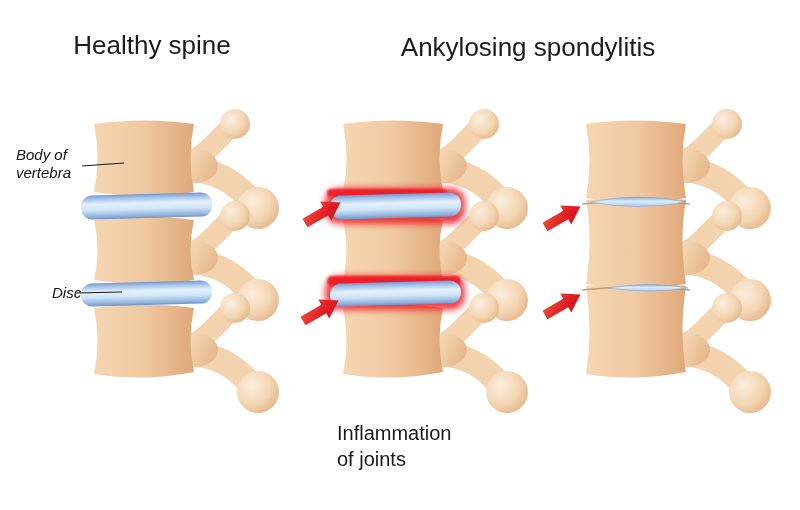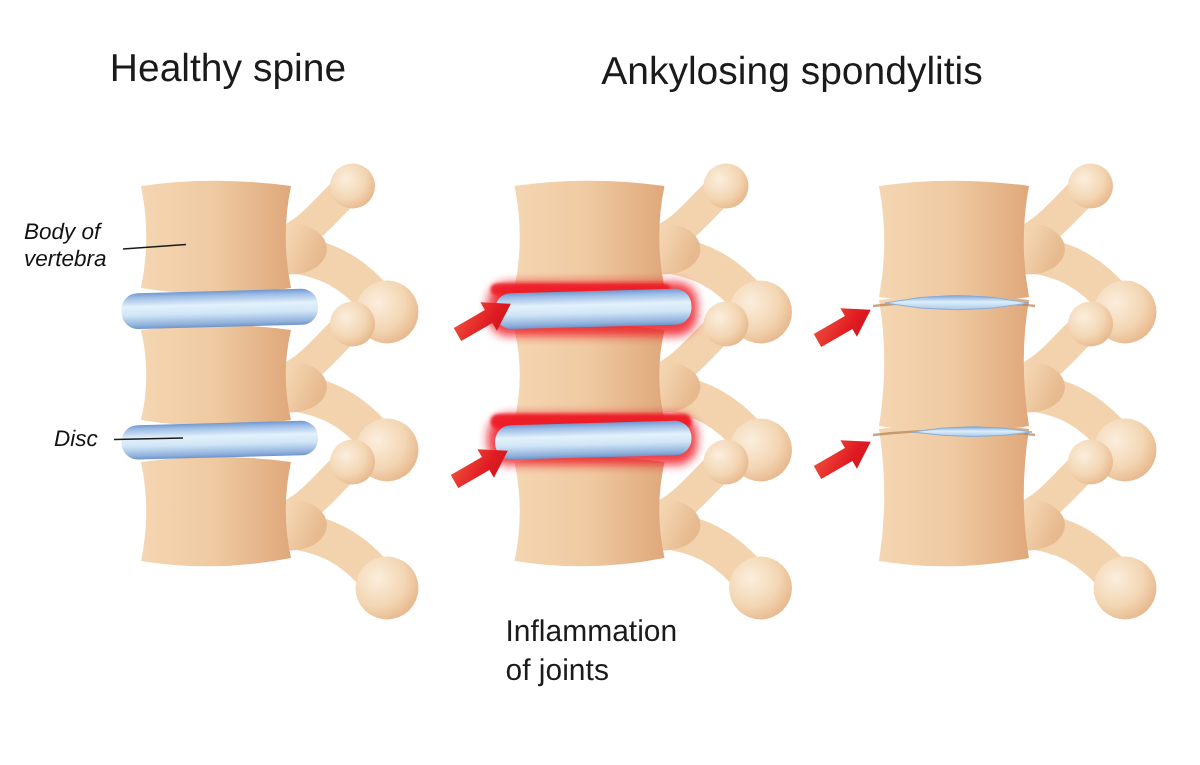--- a/index.html
+++ b/index.html
@@ -117,20 +117,20 @@
     <use href="#arrowShape" transform="translate(545,315) rotate(-30)"></use>
   </svg>
 
   <div class="title" style="left:380px;top:32px;width:296px">Ankylosing spondylitis</div>
   <div class="title" style="left:40px;top:30px;width:224px">Healthy spine</div>
 
   <div class="callout" style="left:16px;top:146px">
     <span class="ln">Body of</span>
     <span class="ln">vertebra</span>
   </div>
-  <div class="callout" style="left:36px;top:284px">Disc</div>
+  <div class="callout" style="left:52px;top:284px">Disc</div>
 
-  <div class="caption" style="left:337px;top:408px">
+  <div class="caption" style="left:337px;top:420px">
     <span class="ln">Inflammation</span>
     <span class="ln">of joints</span>
   </div>
 
 </div>
 
 </body></html>

